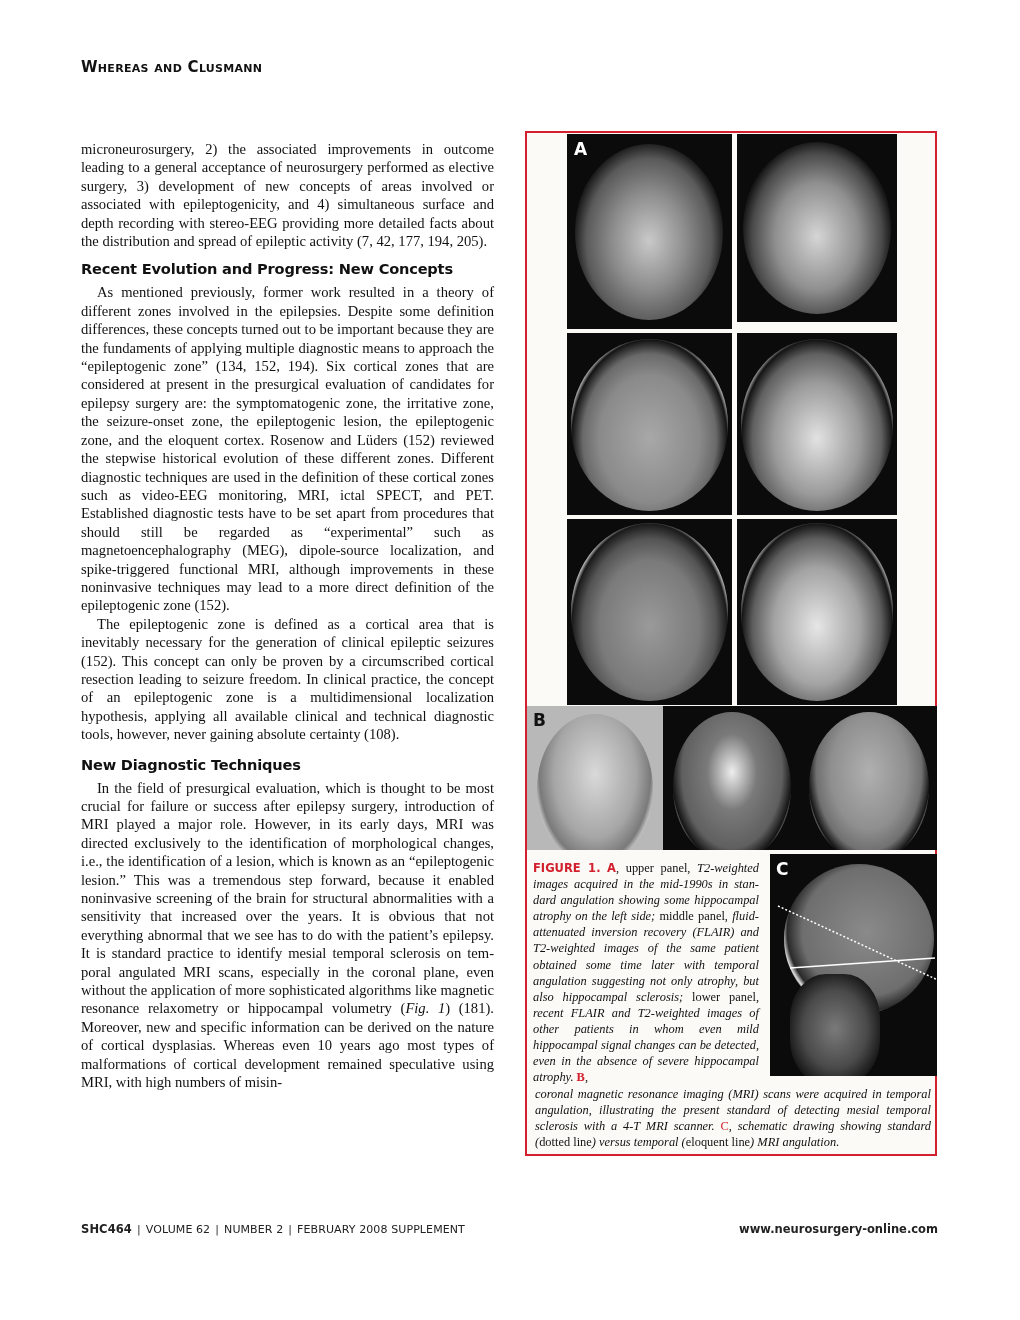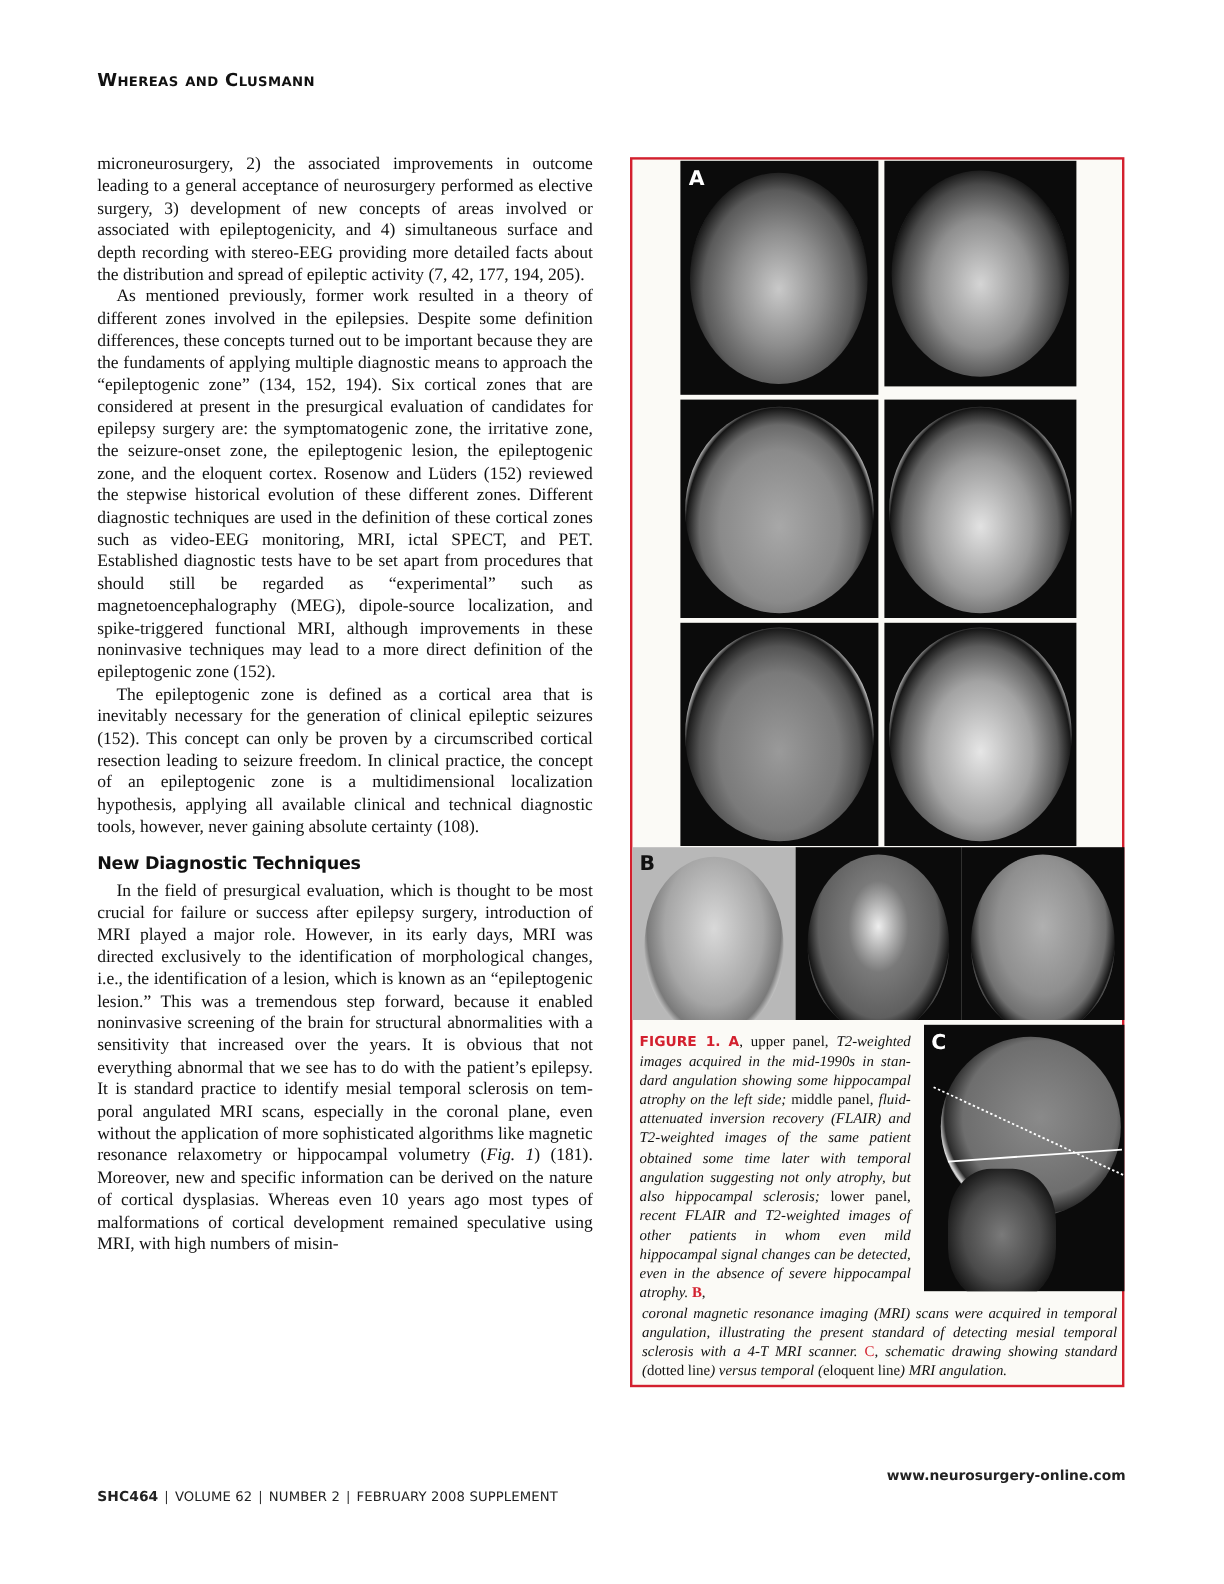--- a/index.html
+++ b/index.html
@@ -1,45 +1,46 @@
 <!DOCTYPE html>
 <html><head>
 <meta charset="utf-8">
 <style>
   html, body { margin:0; padding:0; background:#ffffff; }
   body { width:1020px; height:1320px; position:relative; overflow:hidden; font-family:"DejaVu Serif", "Liberation Serif", serif; color:#111; }
   .running-head { position:absolute; left:81px; top:58px; font-family:"DejaVu Sans", sans-serif; font-weight:bold; font-size:15px; letter-spacing:0.3px; font-variant:small-caps; }
-  .col { position:absolute; left:81px; top:128px; width:413px; font-family:"Liberation Serif", serif; font-size:14.6px; line-height:18.4px; text-align:justify; }
+  .col { position:absolute; left:81px; top:140px; width:413px; font-family:"Liberation Serif", serif; font-size:14.6px; line-height:18.4px; text-align:justify; }
   .col p { margin:0; text-indent:0; hyphens:manual; }
   .col p.ind { text-indent:16px; }
   .col h2 { font-family:"DejaVu Sans", sans-serif; font-size:14.6px; font-weight:bold; margin:9px 0 5px 0; line-height:18px; letter-spacing:-0.2px; }
   .col h2.h-first { margin-top:10px; }
   .col h2.h-second { margin-top:12px; }
   .figure { position:absolute; left:525px; top:131px; width:412px; height:1025px; border:2px solid #d3202e; background:#fbfaf6; box-sizing:border-box; }
   .mri { position:absolute; background:#0b0b0b; overflow:hidden; }
   .mri .brain { position:absolute; border-radius:50%; }
   .panel-label { position:absolute; font-family:"DejaVu Sans", sans-serif; font-weight:bold; font-size:17px; color:#fff; }
   .panel-label.dark { color:#111; }
   .caption { position:absolute; font-family:"Liberation Serif", serif; font-size:12.4px; line-height:16.1px; text-align:justify; color:#111; }
   .caption .lead { font-family:"DejaVu Sans", sans-serif; font-weight:bold; color:#d3202e; font-style:normal; font-size:11.5px; }
   .caption .red { color:#d3202e; font-style:normal; }
   .caption i { font-style:italic; }
   .footer { position:absolute; left:81px; top:1222px; width:857px; font-family:"DejaVu Sans", sans-serif; font-size:11px; color:#222; }
-  .footer .left { position:absolute; left:0; top:0; letter-spacing:0.1px;margin-top:18px; }
+  .footer .left { position:absolute; left:0; top:0; letter-spacing:0.1px; }
   .footer .code { font-weight:bold; font-size:11.5px; }
   .footer .sep { margin:0 5px; color:#333; }
   .footer .right { position:absolute; right:0; top:0; font-weight:bold; font-size:11.5px; }
 </style>
 </head>
 <body>
 
 <div class="running-head">Whereas and Clusmann</div>
 
 <div class="col">
   <p>microneurosurgery, 2) the associated improvements in outcome leading to a general acceptance of neurosurgery performed as elective surgery, 3) development of new concepts of areas involved or associated with epileptogenicity, and 4) simultane­ous surface and depth recording with stereo-EEG providing more detailed facts about the distribution and spread of epilep­tic activity (7, 42, 177, 194, 205).</p>
+  <h2 class="h-first">Recent Evolution and Progress: New Concepts</h2>
   <p class="ind">As mentioned previously, former work resulted in a theory of different zones involved in the epilepsies. Despite some def­inition differences, these concepts turned out to be important because they are the fundaments of applying multiple diagnos­tic means to approach the “epileptogenic zone” (134, 152, 194). Six cortical zones that are considered at present in the presur­gical evaluation of candidates for epilepsy surgery are: the symptomatogenic zone, the irritative zone, the seizure-onset zone, the epileptogenic lesion, the epileptogenic zone, and the eloquent cortex. Rosenow and Lüders (152) reviewed the step­wise historical evolution of these different zones. Different diagnostic techniques are used in the definition of these corti­cal zones such as video-EEG monitoring, MRI, ictal SPECT, and PET. Established diagnostic tests have to be set apart from procedures that should still be regarded as “experimental” such as magnetoencephalography (MEG), dipole-source localization, and spike-triggered functional MRI, although improvements in these noninvasive techniques may lead to a more direct defini­tion of the epileptogenic zone (152).</p>
   <p class="ind">The epileptogenic zone is defined as a cortical area that is inevitably necessary for the generation of clinical epileptic seizures (152). This concept can only be proven by a circum­scribed cortical resection leading to seizure freedom. In clinical practice, the concept of an epileptogenic zone is a multidimen­sional localization hypothesis, applying all available clinical and technical diagnostic tools, however, never gaining absolute certainty (108).</p>
   <h2 class="h-second">New Diagnostic Techniques</h2>
   <p class="ind"><span>In the field of presurgical evaluation, which is thought to be most crucial for failure or success after epilepsy surgery, intro­duction of MRI played a major role. However, in its early days, MRI was directed exclusively to the identification of morpho­logical changes, i.e., the identification of a lesion, which is known as an “epileptogenic lesion.” This was a tremendous step forward, because it enabled noninvasive screening of the brain for structural abnormalities with a sensitivity that increased over the years. It is obvious that not everything abnormal that we see has to do with the patient’s epilepsy. It is standard practice to identify mesial temporal sclerosis on tem­poral angulated MRI scans, especially in the coronal plane, even without the application of more sophisticated algorithms like magnetic resonance relaxometry or hippocampal volume­try (</span><i>Fig. 1</i><span>) (181). Moreover, new and specific information can be derived on the nature of cortical dysplasias. Whereas even 10 years ago most types of malformations of cortical development remained speculative using MRI, with high numbers of misin-</span></p>
 </div>
 
 <div class="figure">
 
   <div class="mri" style="left:40px;top:1px;width:165px;height:195px;">
     <div class="brain" style="left:8px;top:10px;width:148px;height:176px;background:radial-gradient(ellipse at 50% 55%, #c9c9c9 0%, #8d8d8d 35%, #5a5a5a 60%, #1a1a1a 72%, #cfcfcf 76%, #111 80%);"></div>

